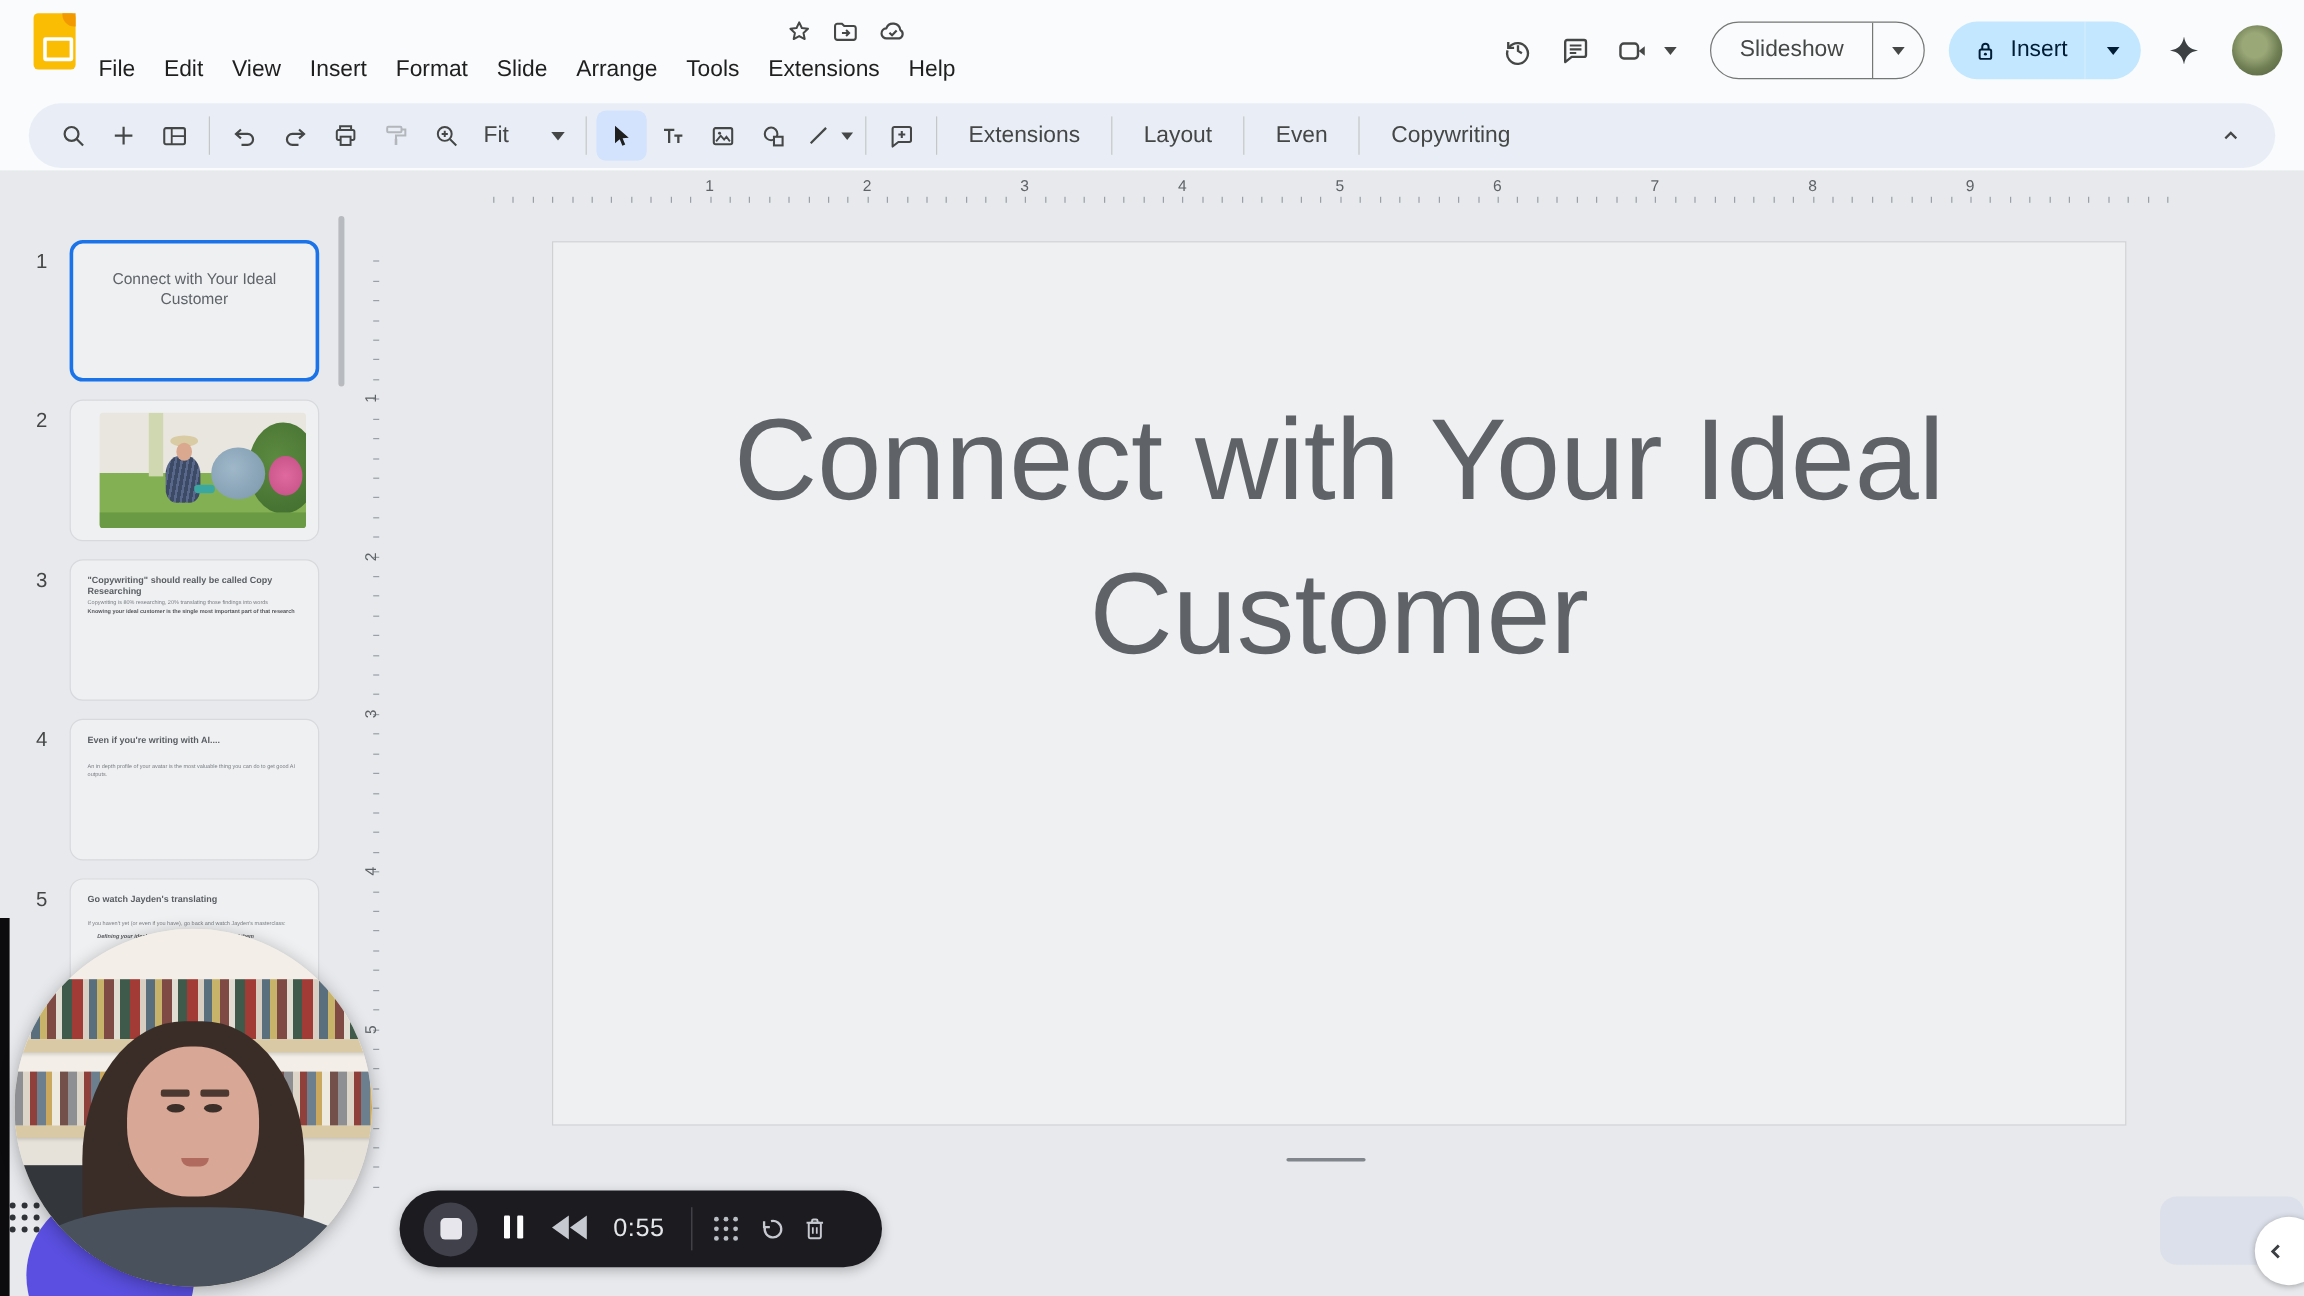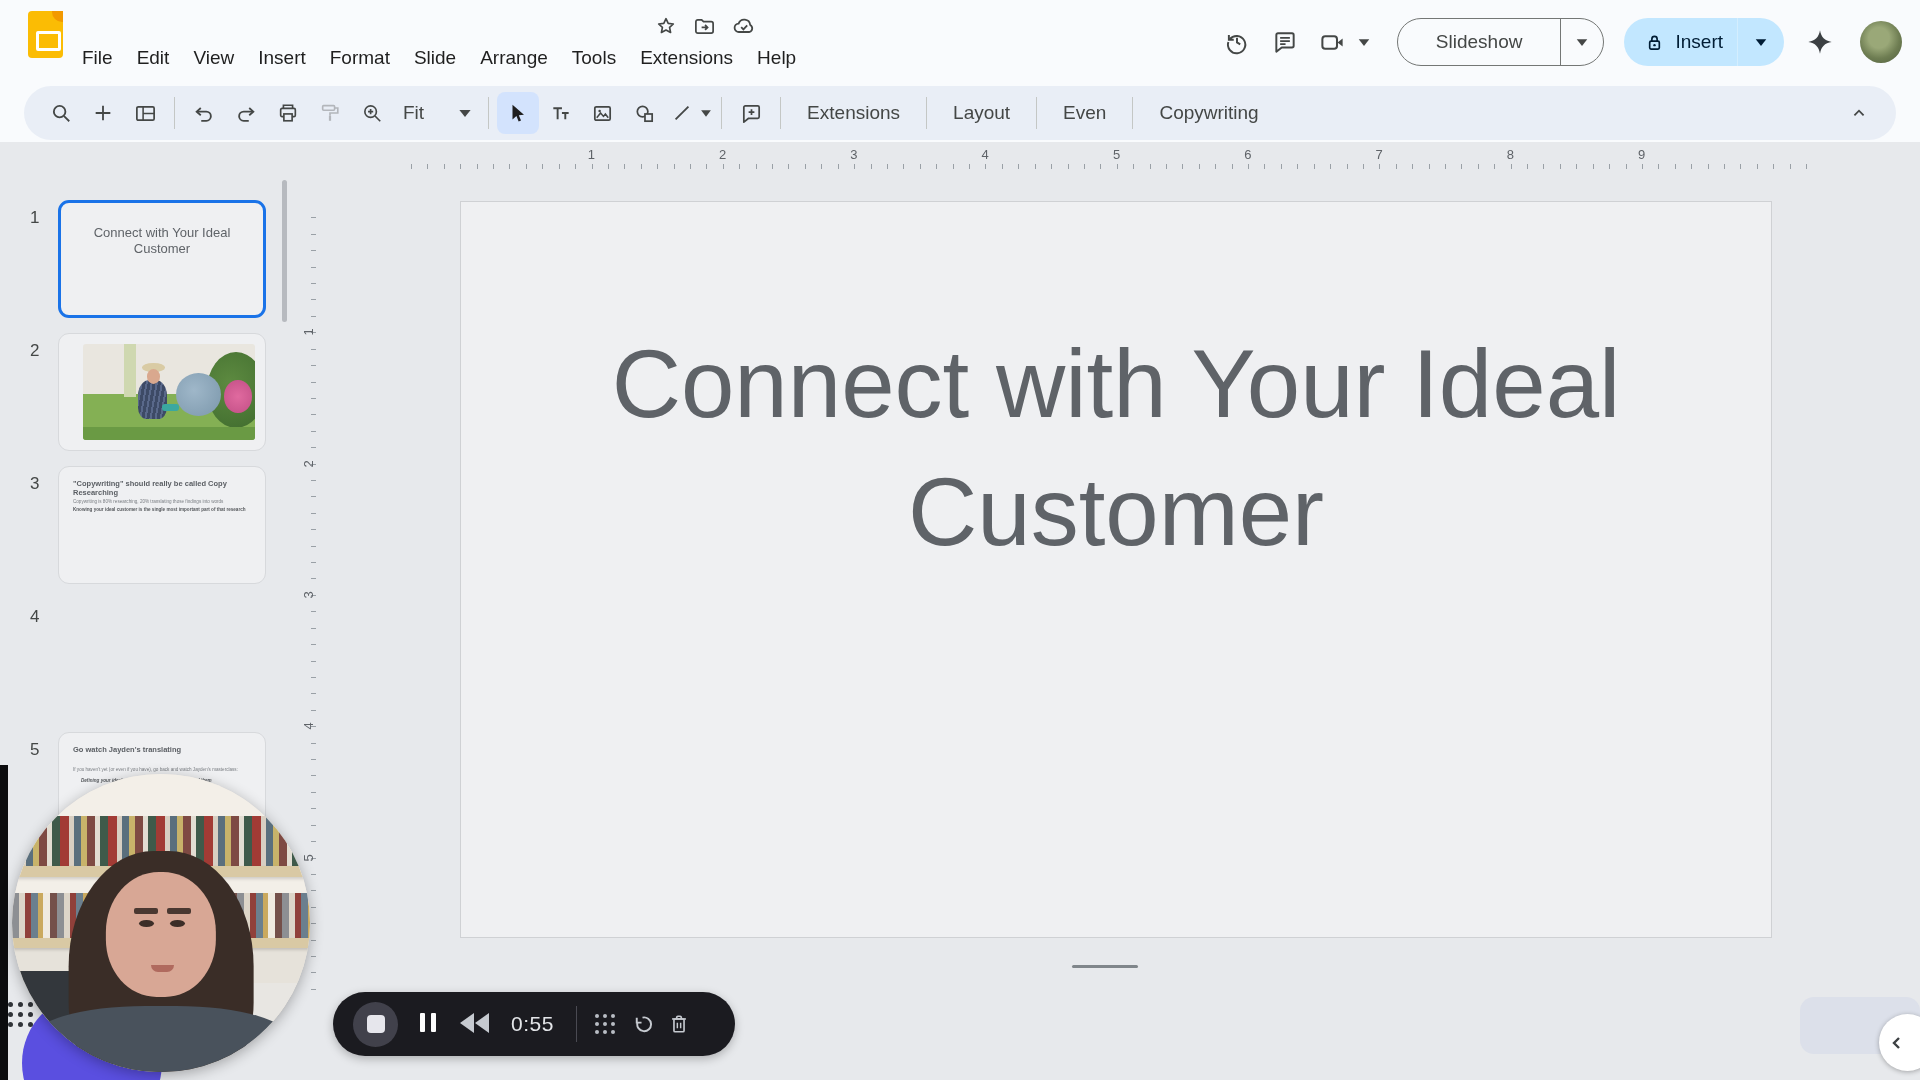--- a/index.html
+++ b/index.html
@@ -17,21 +17,21 @@
   .icon-btn { background:none; border:none; color:#444746; display:flex; align-items:center; justify-content:center; cursor:pointer; }
   .menu-bar { position:absolute; left:70px; top:43px; display:flex; }
   .menu-item { background:none; border:none; font-family:inherit; font-size:19px; color:#1f1f1f; padding:4px 12px; border-radius:6px; cursor:pointer; }
 
   .top-right { position:absolute; right:0; top:0; height:84px; display:flex; align-items:center; }
   .tr-icon { width:48px; height:48px; }
   .meet-wrap { display:flex; align-items:center; margin-right:26px; }
   .caret { width:0; height:0; border-left:7px solid transparent; border-right:7px solid transparent; border-top:9px solid #444746; display:inline-block; }
   .pill { height:48px; border-radius:24px; display:flex; align-items:center; font-size:19px; }
   .slideshow { border:1px solid #747775; color:#444746; margin-right:20px; }
-  .slideshow .label { padding:0 38px; font-weight:500;}
+  .slideshow .label { padding:0 24px; font-weight:500;}
   .slideshow .split { width:1px; align-self:stretch; background:#747775; }
   .slideshow .dd { padding:0 14px; }
   .share { background:#c2e7ff; color:#001d35; margin-right:22px; }
   .share .lk { margin:0 10px 0 20px; display:flex; }
   .share .label { font-weight:500; padding-right:14px; }
   .share .split { width:1px; align-self:stretch; background:#f9fbfd55; }
   .share .dd { padding:0 16px; }
   .share .caret { border-top-color:#001d35; }
   .sparkle { margin-right:26px; color:#3c4043; }
   .avatar { width:42px; height:42px; border-radius:50%; margin-right:18px; background:radial-gradient(circle at 45% 40%, #9aa878 0 30%, #6e7d52 60%, #4e5c3c 100%); border:none; cursor:pointer; }
@@ -379,20 +379,24 @@
         <div class="snum">3</div>
         <div class="thumb">
           <div class="t-title">"Copywriting" should really be called Copy Researching</div>
           <div class="t-body" style="top:32px">Copywriting is 80% researching, 20% translating those findings into words</div>
           <div class="t-body b" style="top:40px">Knowing your ideal customer is the single most important part of that research</div>
         </div>
       </div>
 
       <div class="thumb-row" style="top:434px">
         <div class="snum">4</div>
+        <div class="thumb">
+          <div class="t-title">Even if you're writing with AI....</div>
+          <div class="t-body" style="top:36px">An in depth profile of your avatar is the most valuable thing you can do to get good AI outputs.</div>
+        </div>
       </div>
 
       <div class="thumb-row" style="top:567px">
         <div class="snum">5</div>
         <div class="thumb">
           <div class="t-title">Go watch Jayden's translating</div>
           <div class="t-body" style="top:34px">If you haven't yet (or even if you have), go back and watch Jayden's masterclass:</div>
           <div class="t-body i" style="top:45px;left:22px">Defining your ideal customer … your business around them</div>
           <div style="position:absolute;left:18%;top:58px;width:64%;height:80px;border-radius:50%;background:#ddcfae"></div>
         </div>

